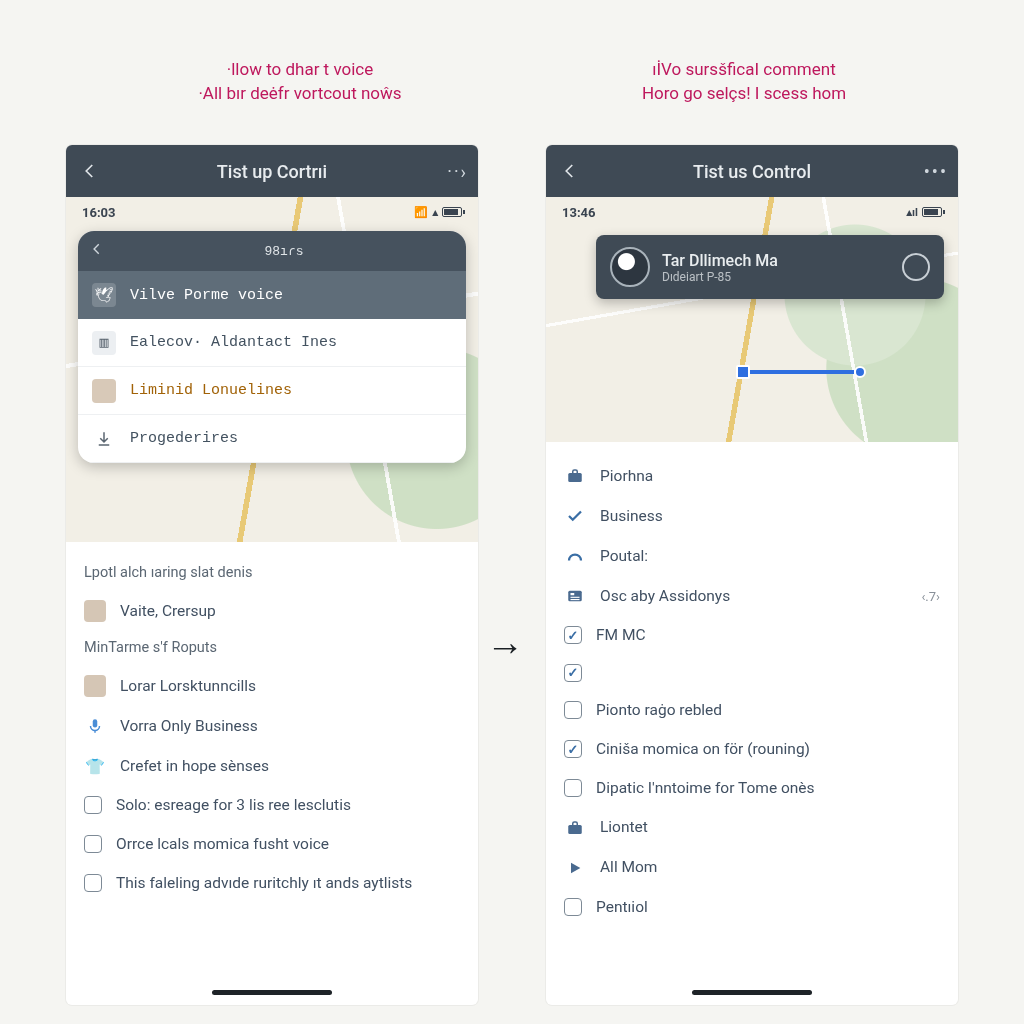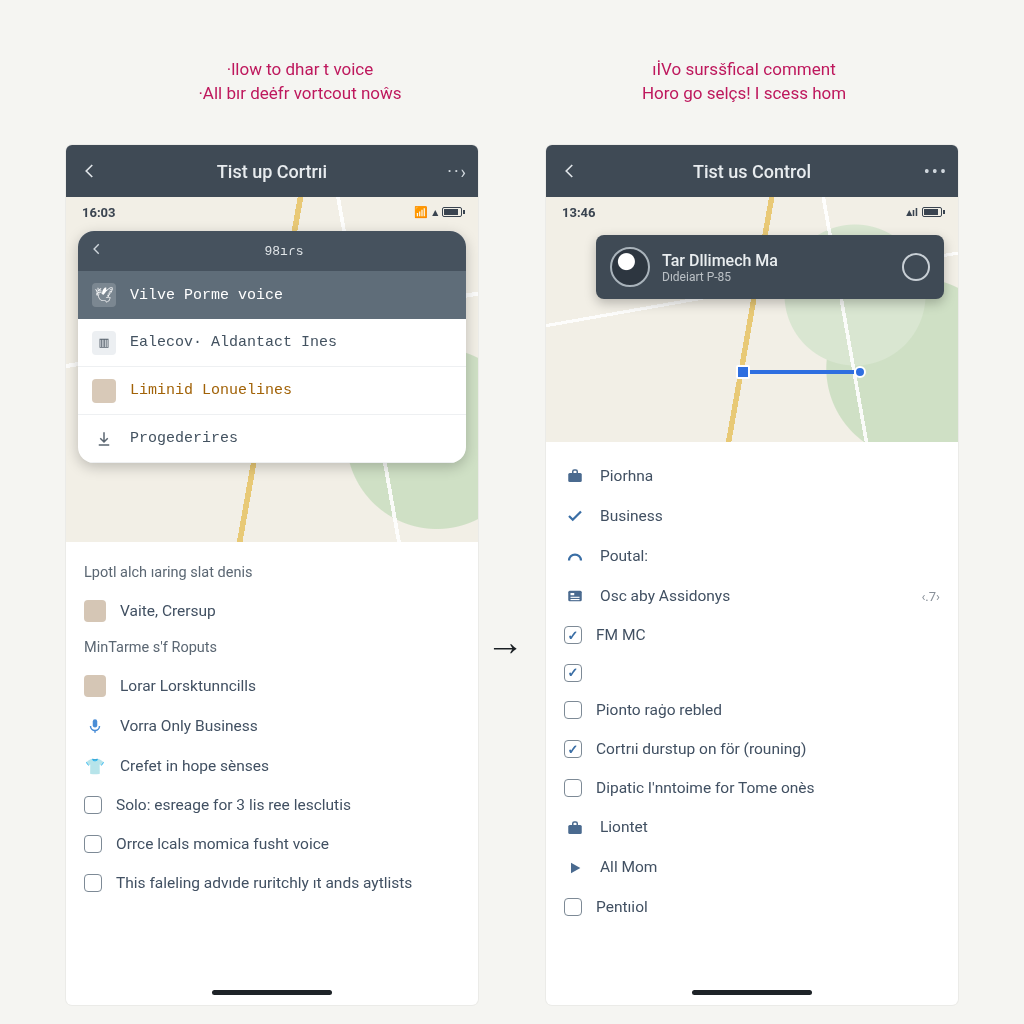--- a/index.html
+++ b/index.html
@@ -474,21 +474,21 @@
       </div>
       <div class="item clickable">
         <div class="ic box chk"></div>
       </div>
       <div class="item clickable">
         <div class="ic box "></div>
         <span class="txt">Pionto raġo rebled</span>
       </div>
       <div class="item clickable">
         <div class="ic box chk"></div>
-        <span class="txt">Cortrıi durstup on för (rouning)</span>
+        <span class="txt">Ciniša momica on för (rouning)</span>
       </div>
       <div class="item clickable">
         <div class="ic box "></div>
         <span class="txt">Dipatic I'nntoime for Tome onès</span>
       </div>
       <div class="item clickable">
         <div class="ic">
           <svg width="18" height="18" viewBox="0 0 24 24" fill="#4a6a8f">
             <rect x="3" y="8" width="18" height="12" rx="2"></rect>
             <path d="M9 8V6a2 2 0 012-2h2a2 2 0 012 2v2" fill="none" stroke="#4a6a8f" stroke-width="2"></path>

